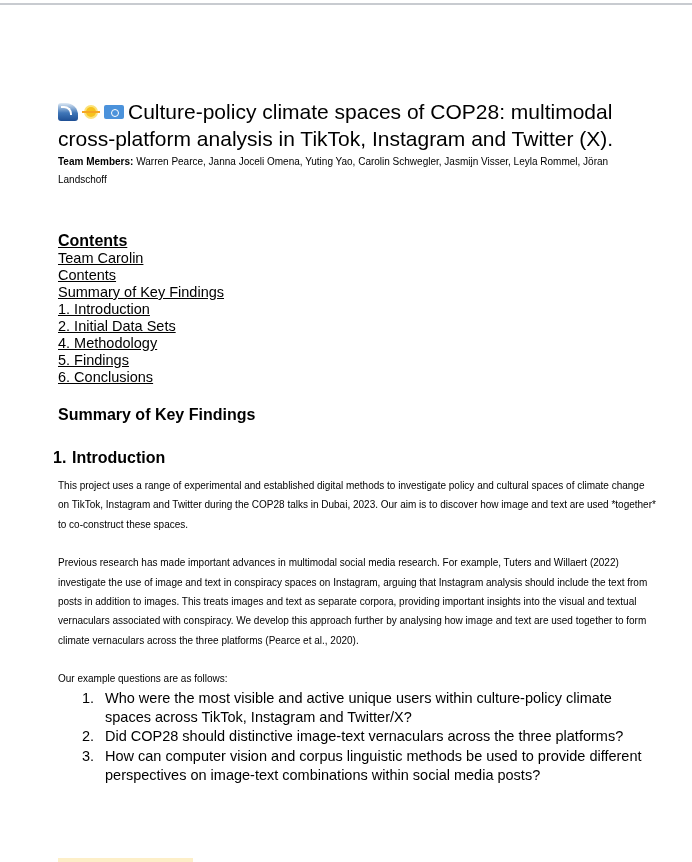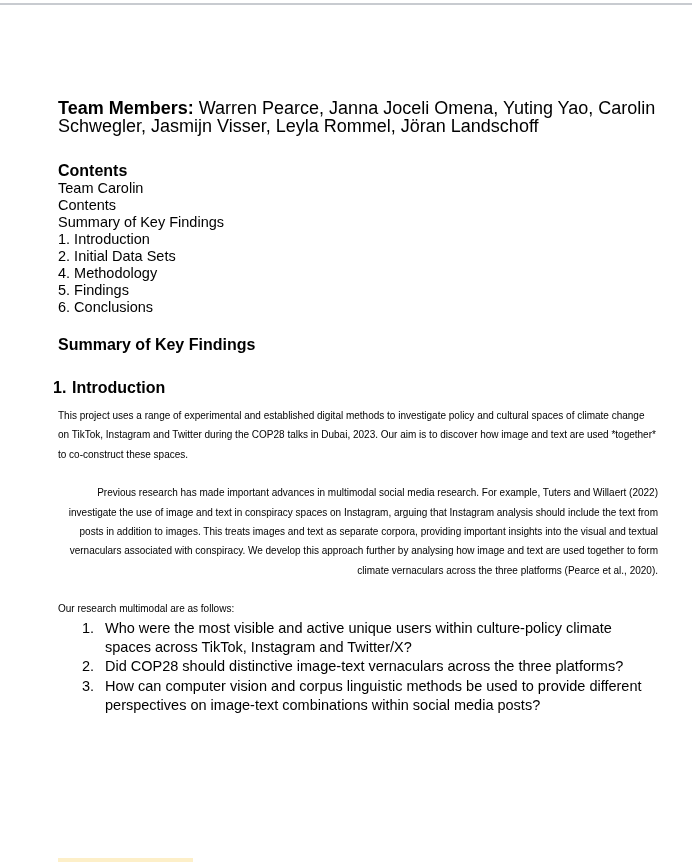--- a/index.html
+++ b/index.html
@@ -11,41 +11,44 @@
   .page { position: absolute; left: 58px; top: 98px; width: 600px; }
   .title { font-size: 21px; line-height: 27px; margin: 0; font-weight: normal; }
   .emoji { display: inline-block; width: 20px; height: 18px; vertical-align: -2px; margin-right: 4px; position: relative; }
   .wave { background: linear-gradient(180deg,#dfeaf5 0%,#3f76b8 55%,#1e4f94 100%); border-radius: 3px 12px 3px 3px; }
   .wave::after { content:""; position:absolute; left:3px; top:3px; width:9px; height:7px; border-top:2px solid #fff; border-right:2px solid #fff; border-radius:0 8px 0 0; }
   .sun { width: 18px; height: 18px; }
   .sun::before { content:""; position:absolute; left:4px; top:4px; width:10px; height:10px; border-radius:50%; background:#f7c21c; box-shadow:0 0 0 2px #fbe27a; }
   .sun::after { content:""; position:absolute; left:0; top:8px; width:18px; height:2px; background:#f5a623; box-shadow:0 -6px 0 -0px transparent; }
   .unflag { width: 20px; height: 14px; background: #4b92db; border-radius: 2px; vertical-align: 0; }
   .unflag::after { content:""; position:absolute; left:7px; top:4px; width:6px; height:6px; border:1px solid #fff; border-radius:50%; }
-  .team { font-size: 18px; line-height: 18px; margin-top: 1px; }
+  .team { font-size: 10px; line-height: 18px; margin-top: 1px; }
   .team b { font-weight: bold; }
-  .contents { margin-top: 26px; font-size: 14.5px; line-height: 17px; }
+  .contents { margin-top: 42px; font-size: 14.5px; line-height: 17px; text-decoration: underline; }
   .contents .hd { font-weight: bold; font-size: 16px; line-height: 19px; }
   .h2 { font-weight: bold; font-size: 16px; margin-top: 19px; line-height: 19px; }
   .h1num { font-weight: bold; font-size: 16px; margin-top: 24px; margin-left: -5px; line-height: 19px; }
   .h1num span.n { display: inline-block; width: 19px; }
   .para { font-size: 10px; line-height: 19.4px; margin-top: 9px; width: 600px; }
-  .para2 { margin-top: 19px; text-align: right; }
+  .para2 { margin-top: 19px; }
   .para3 { margin-top: 19px; }
   ol.q { margin: 0; padding: 0; list-style: none; font-size: 14.5px; line-height: 19.4px; }
   ol.q li { position: relative; padding-left: 47px; }
   ol.q li .num { position: absolute; left: 24px; }
   .highlight { position: absolute; left: 58px; top: 858px; width: 135px; height: 4px; background: #fdefc8; }
 </style>
 </head>
 <body>
 
 <div class="topbar"></div>
 
 <div class="page">
+  <h1 class="title">
+    <span class="emoji wave"></span><span class="emoji sun"></span><span class="emoji unflag"></span><span>Culture-policy climate spaces of COP28: multimodal cross-platform analysis in TikTok, Instagram and Twitter (X).</span>
+  </h1>
   <div class="team">
     <b>Team Members:</b>
     <span>Warren Pearce, Janna Joceli Omena, Yuting Yao, Carolin Schwegler, Jasmijn Visser, Leyla Rommel, Jöran Landschoff</span>
   </div>
 
   <div class="contents">
     <div class="hd">Contents</div>
     <div>Team Carolin</div>
     <div>Contents</div>
     <div>Summary of Key Findings</div>
@@ -57,21 +60,21 @@
   </div>
 
   <div class="h2">Summary of Key Findings</div>
 
   <div class="h1num">
     <span class="n">1.</span><span>Introduction</span>
   </div>
 
   <div class="para">This project uses a range of experimental and established digital methods to investigate policy and cultural spaces of climate change on TikTok, Instagram and Twitter during the COP28 talks in Dubai, 2023. Our aim is to discover how image and text are used *together* to co-construct these spaces.</div>
   <div class="para para2">Previous research has made important advances in multimodal social media research. For example, Tuters and Willaert (2022) investigate the use of image and text in conspiracy spaces on Instagram, arguing that Instagram analysis should include the text from posts in addition to images. This treats images and text as separate corpora, providing important insights into the visual and textual vernaculars associated with conspiracy. We develop this approach further by analysing how image and text are used together to form climate vernaculars across the three platforms (Pearce et al., 2020).</div>
-  <div class="para para3">Our research multimodal are as follows:</div>
+  <div class="para para3">Our example questions are as follows:</div>
 
   <ol class="q">
     <li><span class="num">1.</span><span>Who were the most visible and active unique users within culture-policy climate spaces across TikTok, Instagram and Twitter/X?</span></li>
     <li><span class="num">2.</span><span>Did COP28 should distinctive image-text vernaculars across the three platforms?</span></li>
     <li><span class="num">3.</span><span>How can computer vision and corpus linguistic methods be used to provide different perspectives on image-text combinations within social media posts?</span></li>
   </ol>
 </div>
 
 <div class="highlight"></div>
 

